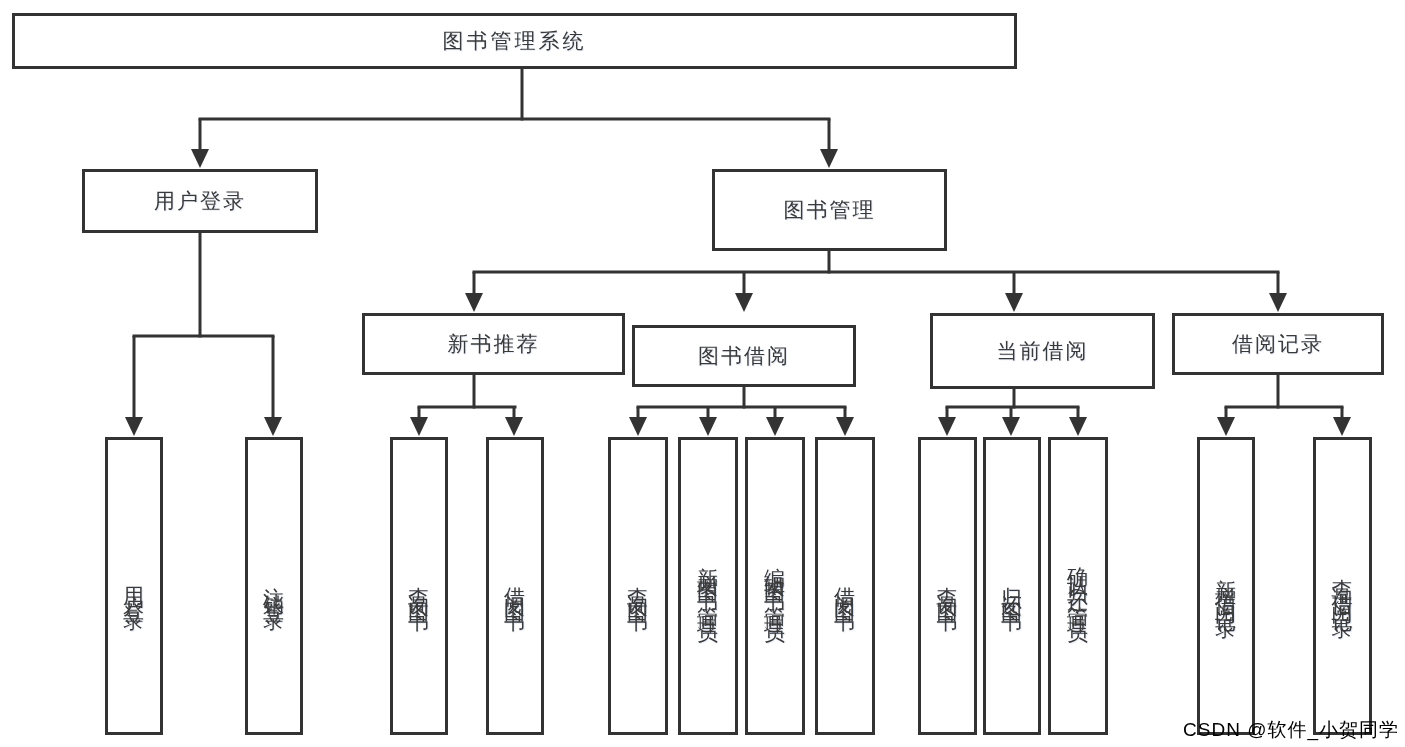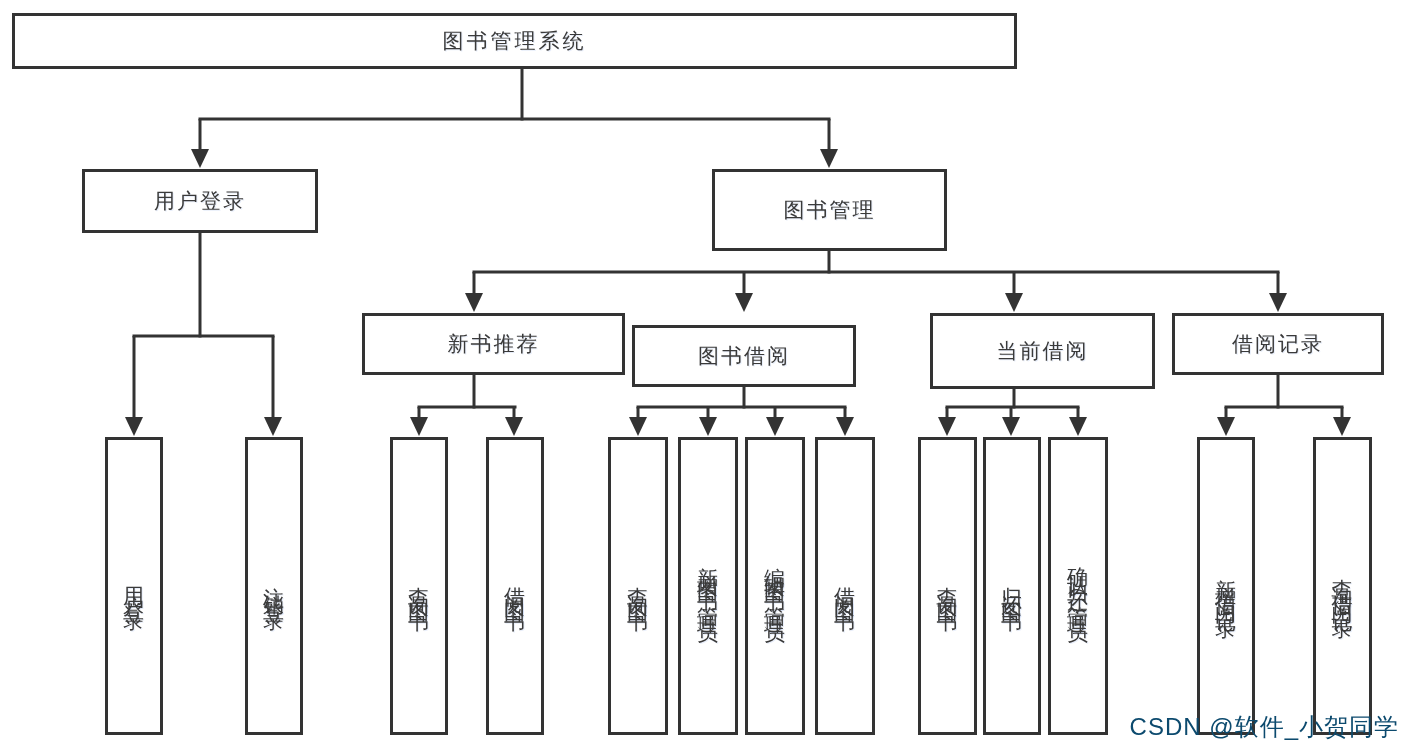--- a/index.html
+++ b/index.html
@@ -48,22 +48,22 @@
     writing-mode: vertical-rl;
     text-orientation: mixed;
     letter-spacing: 8px;
     line-height: 1;
     white-space: nowrap;
   }
   .watermark {
     position: absolute;
     right: 6px;
     bottom: 4px;
-    font-size: 24px;
-    color: #0c4a6e;
+    font-size: 19px;
+    color: #000000;
     letter-spacing: 1px;
     z-index: 3;
     white-space: nowrap;
   }
 </style>
 </head>
 <body>
 
 <div class="canvas">
 

